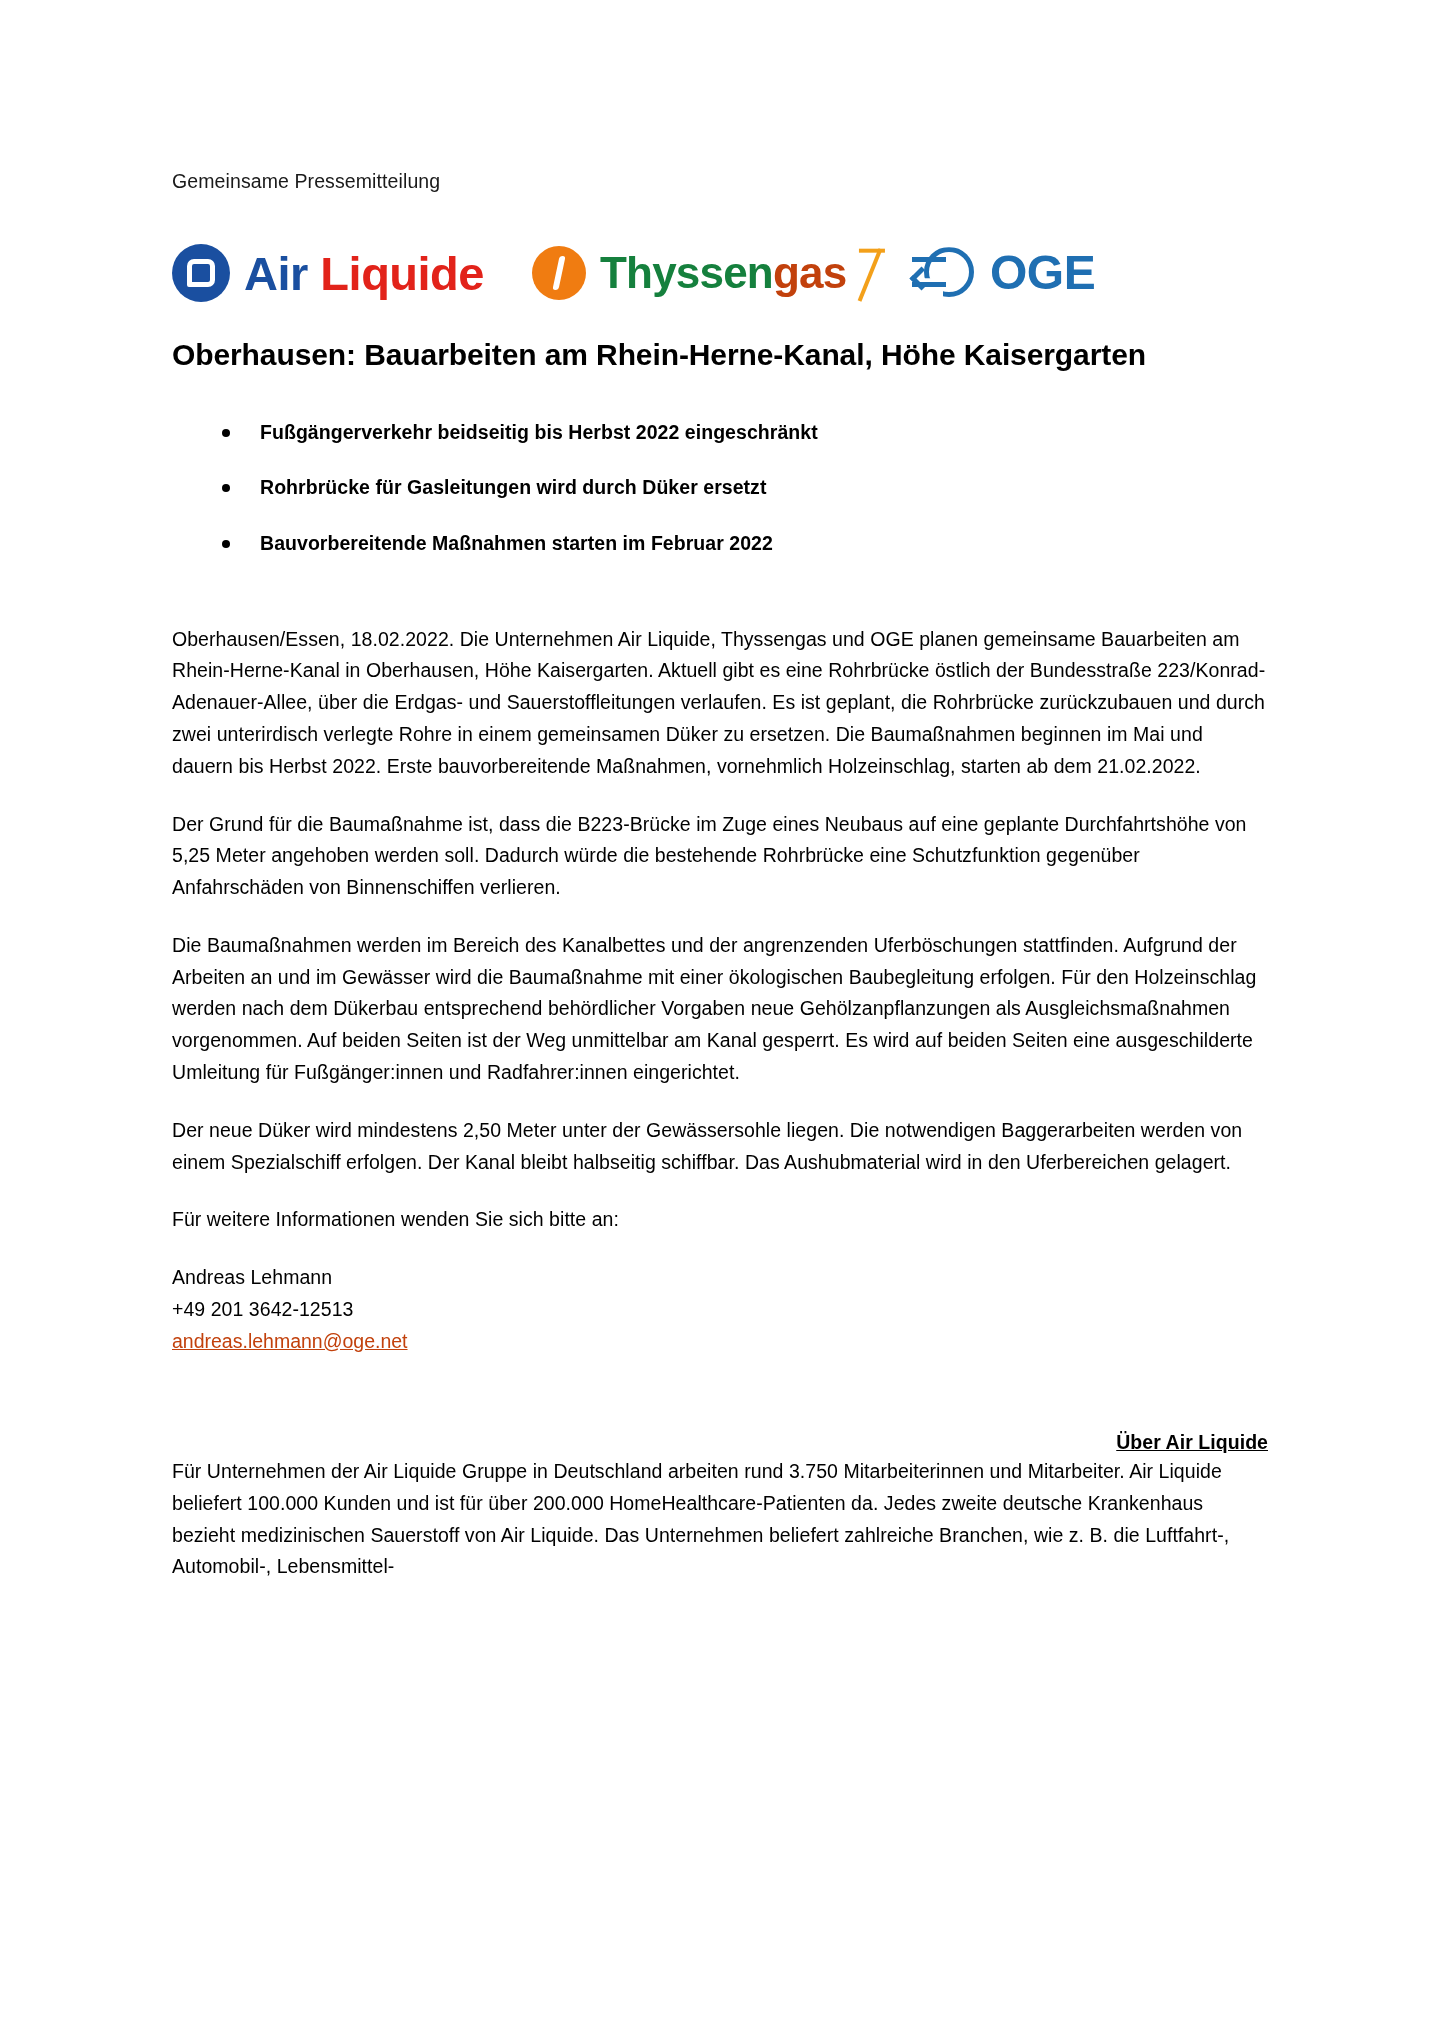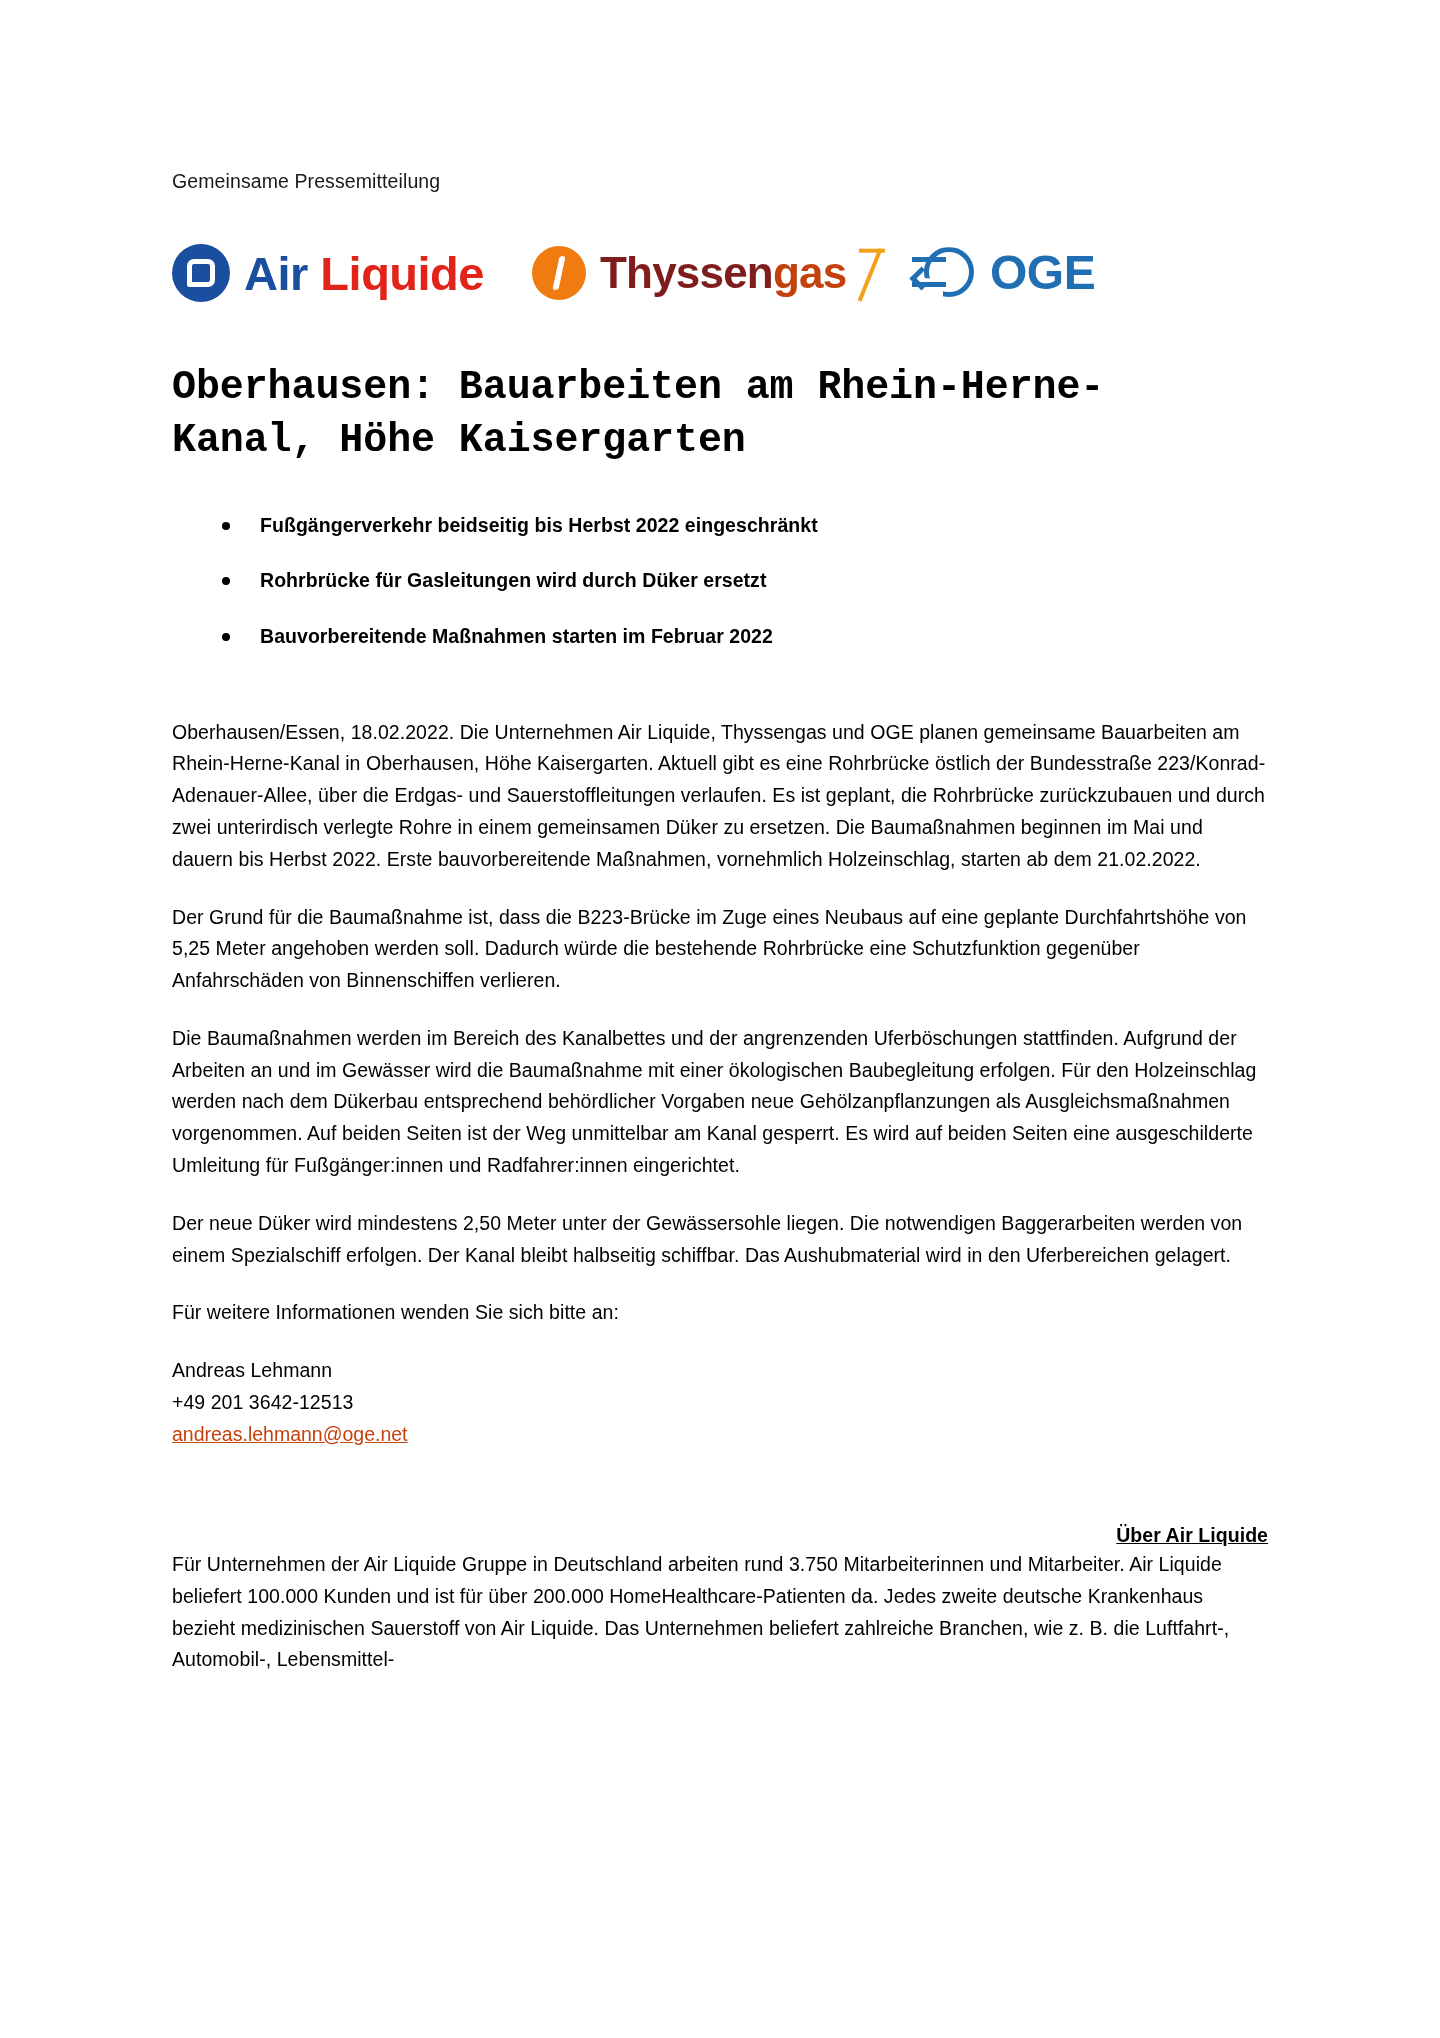--- a/index.html
+++ b/index.html
@@ -96,21 +96,21 @@
     transform: skewX(-12deg);
   }
   .tg-word {
     margin-left: 14px;
     font-size: 44px;
     font-weight: 600;
     letter-spacing: -0.8px;
     line-height: 1;
     position: relative;
   }
-  .tg-thyssen { color: #7f1d1d; }
+  .tg-thyssen { color: #15803d; }
   .tg-gas { color: #c2410c; }
   .tg-slash {
     position: absolute;
     right: -26px; top: -4px;
     width: 4px; height: 56px;
     background: #f3a01a;
     transform: rotate(22deg);
     display: block;
   }
   .tg-slash::after{
@@ -159,27 +159,26 @@
     margin-left: 16px;
     font-size: 48px;
     font-weight: 700;
     color: #1f6fb2;
     letter-spacing: -0.5px;
     line-height: 1;
   }
 
   
   h1 {
-    font-size: 40px;
+    font-size: 30px;
     font-weight: 700;
     line-height: 1.32;
-    margin: 46px 0 0 0;
+    margin: 19px 0 0 0;
     letter-spacing: -0.1px;
     max-width: 1010px;
-    font-family: Liberation Mono, monospace;
   }
 
   
   ul.highlights {
     margin: 42px 0 0 0;
     padding-left: 50px;
     list-style: none;
   }
   ul.highlights li {
     position: relative;

